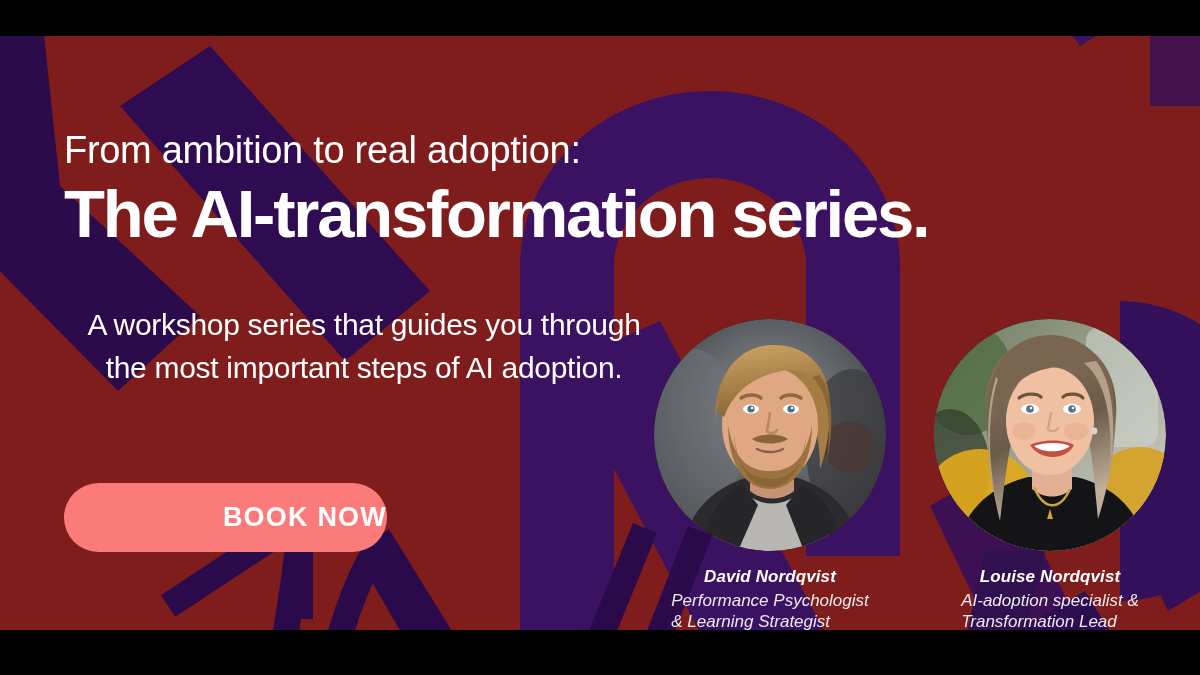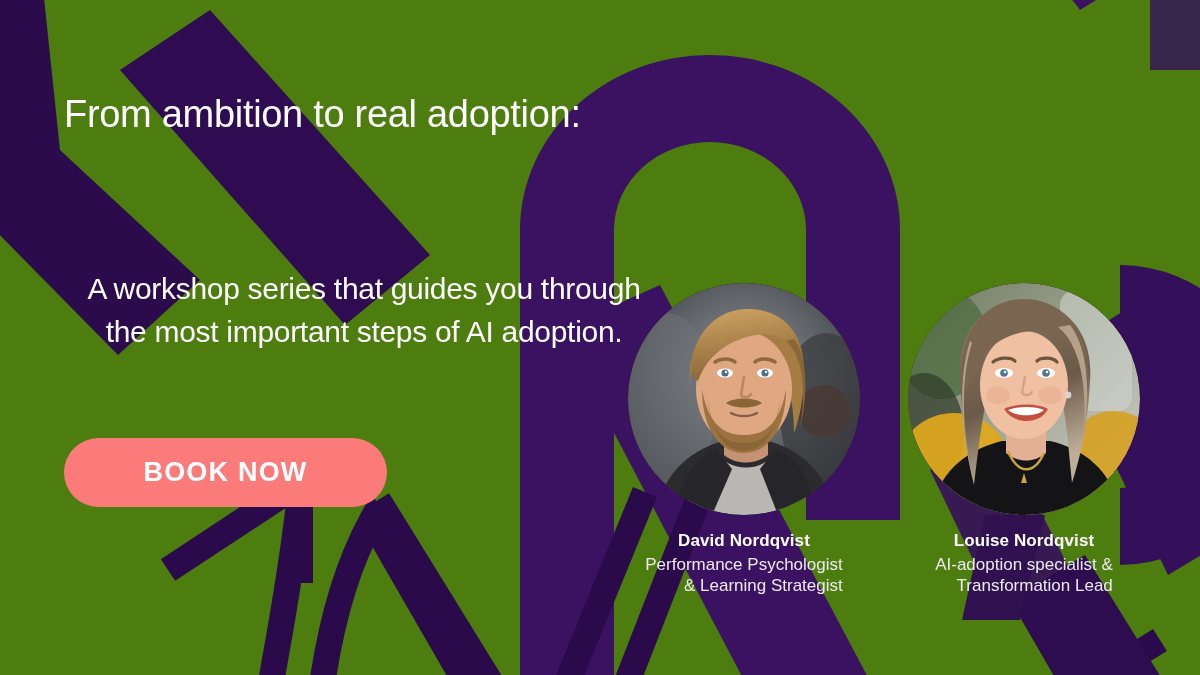--- a/index.html
+++ b/index.html
@@ -3,24 +3,25 @@
 <meta charset="utf-8">
 <style>
   html, body {
     margin: 0;
     padding: 0;
     background: #000;
   }
   #stage {
     position: relative;
     width: 1200px;
-    height: 675px;
-    background: #4d7c0f;
+    height: 594px;
+    background: #7f1d1d;
     overflow: hidden;
     font-family: "Liberation Sans", sans-serif;
+    margin-top: 36px;
   }
 
   
   #bg-decor {
     position: absolute;
     inset: 0;
     width: 1200px;
     height: 675px;
     pointer-events: none;
   }
@@ -63,49 +64,50 @@
     letter-spacing: -0.3px;
     z-index: 5;
     margin: 0;
     text-align: center;
   }
 
   
   .cta {
     position: absolute;
     left: 64px;
-    top: 438px;
+    top: 447px;
     width: 323px;
     height: 69px;
     border-radius: 40px;
     background: #fb7b7b;
     border: none;
     cursor: pointer;
     display: flex;
     align-items: center;
-    justify-content: center;
+    justify-content: flex-end;
     padding: 0;
     z-index: 6;
   }
   .cta-label {
     color: #ffffff;
     font-size: 27px;
     font-weight: 700;
     letter-spacing: 1.2px;
     font-family: "Liberation Sans", sans-serif;
   }
 
   
   .speakers {
     position: absolute;
-    left: 604px;
+    left: 630px;
     top: 283px;
     width: 560px;
     display: flex;
     z-index: 5;
+    font-style: italic;
   }
   .speaker {
     width: 280px;
     display: flex;
     flex-direction: column;
     align-items: center;
   }
   .portrait {
     width: 232px;
     height: 232px;
@@ -123,21 +125,21 @@
     font-weight: 700;
     letter-spacing: 0.1px;
     text-align: center;
   }
   .sp-role {
     margin-top: 3px;
     color: #eceaee;
     font-size: 17px;
     font-weight: 400;
     line-height: 1.25;
-    text-align: right;
+    text-align: left;
     white-space: pre-line;
   }
 </style>
 </head>
 <body>
 
 <div id="stage">
 
   <svg id="bg-decor" viewBox="0 0 1200 675" preserveAspectRatio="none" aria-hidden="true">
     <defs>
@@ -206,20 +208,21 @@
       </g>
 
       <g fill="#30104F">
         <path d="M 985 515 L 1045 515 L 1020 620 L 962 620 Z"></path>
       </g>
     </g>
   </svg>
 
   <div class="copy">
     <p class="eyebrow">From ambition to real adoption:</p>
+    <h1 class="headline">The AI-transformation series.</h1>
   </div>
 
   <p class="subcopy">A workshop series that guides you through the most important steps of AI adoption.</p>
 
   <button class="cta">
     <span class="cta-label">BOOK NOW</span>
   </button>
 
   <div class="speakers">
 

